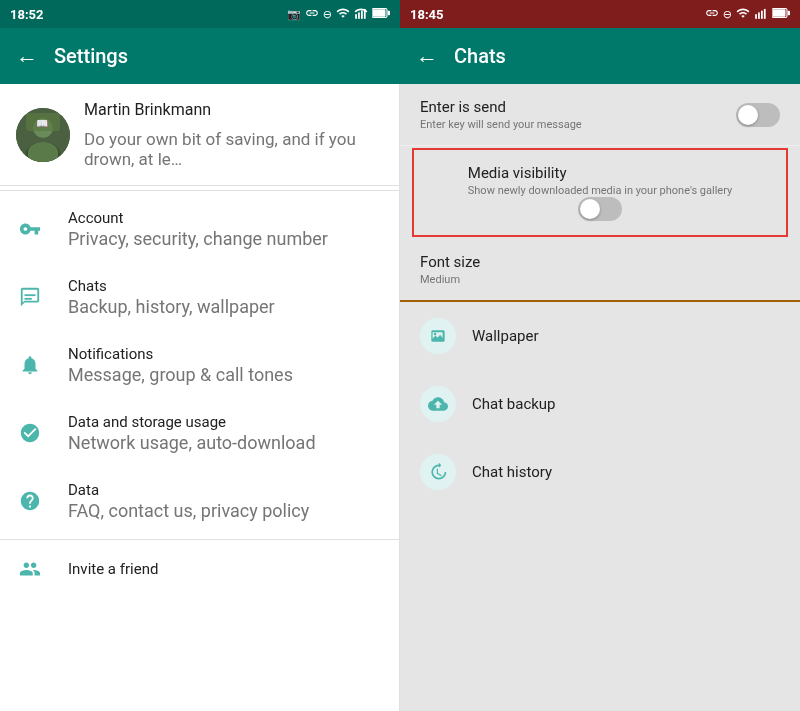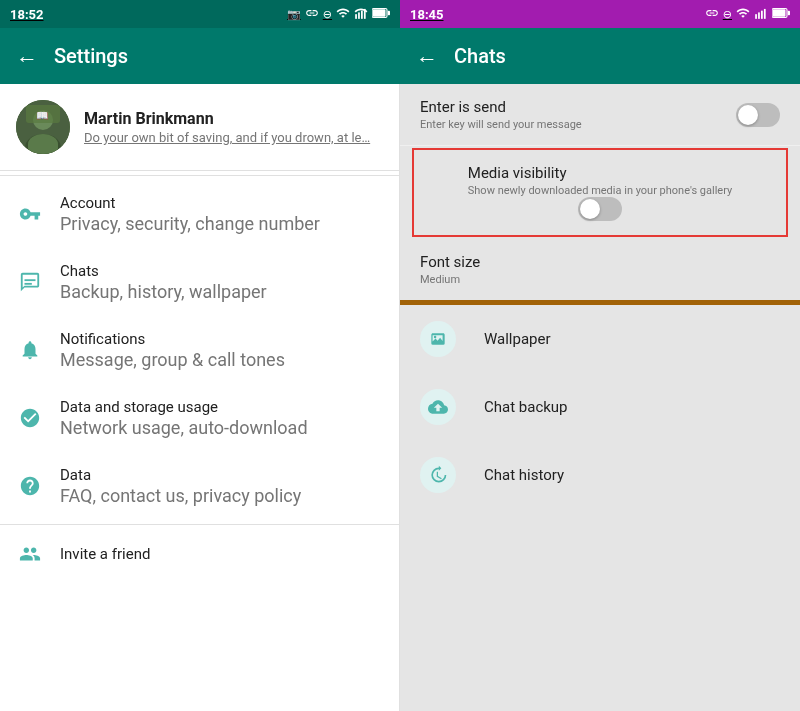--- a/index.html
+++ b/index.html
@@ -1,21 +1,21 @@
 <!DOCTYPE html>
 <html><head>
   <meta charset="utf-8">
   <style>
     * { margin: 0; padding: 0; box-sizing: border-box; }
     body { width: 800px; height: 711px; font-family: 'Roboto', Arial, sans-serif; display: flex; flex-direction: column; overflow: hidden; background: #fff; }
 
     
-    .status-bars { display: flex; width: 100%; height: 28px; text-decoration: underline; }
+    .status-bars { display: flex; width: 100%; height: 28px; }
     .status-bar-left { width: 400px; background: #00695c; display: flex; align-items: center; justify-content: space-between; padding: 0 10px; }
-    .status-bar-right { width: 400px; background: #a21caf; display: flex; align-items: center; justify-content: space-between; padding: 0 10px; }
+    .status-bar-right { width: 400px; background: #7f1d1d; display: flex; align-items: center; justify-content: space-between; padding: 0 10px; }
     .status-time { color: #fff; font-size: 13px; font-weight: bold; }
     .status-icons { display: flex; align-items: center; gap: 4px; }
     .status-icon { color: #fff; font-size: 11px; }
 
     
     .header-bars { display: flex; width: 100%; height: 56px; }
     .header-left { width: 400px; background: #00796b; display: flex; align-items: center; padding: 0 16px; gap: 16px; }
     .header-right { width: 400px; background: #00796b; display: flex; align-items: center; padding: 0 16px; gap: 16px; }
     .header-title { color: #fff; font-size: 20px; font-weight: 500; }
     .back-arrow { color: #fff; font-size: 22px; cursor: pointer; }
@@ -26,44 +26,44 @@
     
     .left-panel { width: 400px; background: #fff; overflow-y: auto; border-right: 1px solid #e0e0e0; }
     .right-panel { width: 400px; background: #e5e5e5; overflow-y: auto; }
 
     
     .profile-section { display: flex; align-items: center; padding: 16px; gap: 14px; border-bottom: 1px solid #e0e0e0; }
     .avatar { width: 54px; height: 54px; border-radius: 50%; background: #4a5c3a; display: flex; align-items: center; justify-content: center; overflow: hidden; flex-shrink: 0; }
     .avatar-img { width: 54px; height: 54px; border-radius: 50%; background: linear-gradient(135deg, #3a5c3a 0%, #6a8a5a 50%, #4a6a3a 100%); position: relative; }
     .avatar-img::after { content: ''; position: absolute; bottom: 0; left: 50%; transform: translateX(-50%); width: 30px; height: 20px; background: #5a7a4a; border-radius: 50% 50% 0 0; }
     .profile-info { flex: 1; }
-    .profile-name { font-size: 16px; font-weight: 700; color: #212121; }
-    .profile-status { font-size: 13px; color: #757575; margin-top: 2px; text-decoration: underline; }
+    .profile-name { font-size: 16px; font-weight: 400; color: #212121; }
+    .profile-status { font-size: 17px; color: #757575; margin-top: 10px; }
 
     
     .menu-item { display: flex; align-items: center; padding: 14px 16px; gap: 16px; cursor: pointer; }
     .menu-icon { width: 28px; display: flex; align-items: center; justify-content: center; flex-shrink: 0; }
-    .menu-item-text { flex: 1; }
+    .menu-item-text { flex: 1; margin-left: 8px; }
     .menu-item-title { font-size: 15px; color: #212121; }
     .menu-item-subtitle { font-size: 18px; color: #757575; margin-top: 1px; }
     .divider { height: 1px; background: #e0e0e0; margin: 4px 0; }
 
     
     .settings-row { padding: 14px 20px; border-bottom: 1px solid #f0f0f0; display: flex; align-items: center; justify-content: space-between; }
     .settings-row.highlighted { border: 2px solid #e53935; margin: 2px 12px; flex-direction: column; }
     .settings-row-text { flex: 1; }
     .settings-row-title { font-size: 15px; color: #212121; }
     .settings-row-subtitle { font-size: 11px; color: #757575; margin-top: 2px; }
 
     
     .toggle { width: 44px; height: 24px; border-radius: 12px; background: #bdbdbd; position: relative; flex-shrink: 0; }
     .toggle-knob { width: 20px; height: 20px; border-radius: 50%; background: #fff; position: absolute; top: 2px; left: 2px; box-shadow: 0 1px 3px rgba(0,0,0,0.3); }
 
     
-    .icon-menu-item { display: flex; align-items: center; padding: 16px 20px; gap: 28px; cursor: pointer; }
+    .icon-menu-item { display: flex; align-items: center; padding: 16px 20px; gap: 16px; cursor: pointer; }
     .icon-circle { width: 36px; height: 36px; border-radius: 50%; background: #e0f2f1; display: flex; align-items: center; justify-content: center; flex-shrink: 0; }
     .icon-circle svg { width: 20px; height: 20px; }
     .icon-menu-title { font-size: 15px; color: #212121; }
   </style>
 </head>
 <body>
 
 <div class="status-bars">
   <div class="status-bar-left">
     <span class="status-time">18:52</span>
@@ -258,21 +258,21 @@
     <div class="settings-row highlighted">
       <div class="settings-row-text">
         <div class="settings-row-title">Media visibility</div>
         <div class="settings-row-subtitle">Show newly downloaded media in your phone's gallery</div>
       </div>
       <div class="toggle">
         <div class="toggle-knob"></div>
       </div>
     </div>
 
-    <div class="settings-row" style="border-bottom: 5px solid #a16207;">
+    <div class="settings-row" style="border-bottom: 2px solid #a16207;">
       <div class="settings-row-text">
         <div class="settings-row-title">Font size</div>
         <div class="settings-row-subtitle">Medium</div>
       </div>
     </div>
 
     <div class="icon-menu-item">
       <div class="icon-circle">
         <svg width="22" height="22" viewBox="0 0 24 24" fill="#4db6ac">
             <path d="M4 6.75C4 5.784 4.784 5 5.75 5h12.5c.966 0 1.75.784 1.75 1.75v10.5A1.75 1.75 0 0 1 18.25 19H5.75A1.75 1.75 0 0 1 4 17.25V6.75zm1.5.75v7.5l3.5-3.5 2.5 2.5 3-3.5 3 4V7.5H5.5zm4.5 2a1.5 1.5 0 1 1-3 0 1.5 1.5 0 0 1 3 0z"></path>

